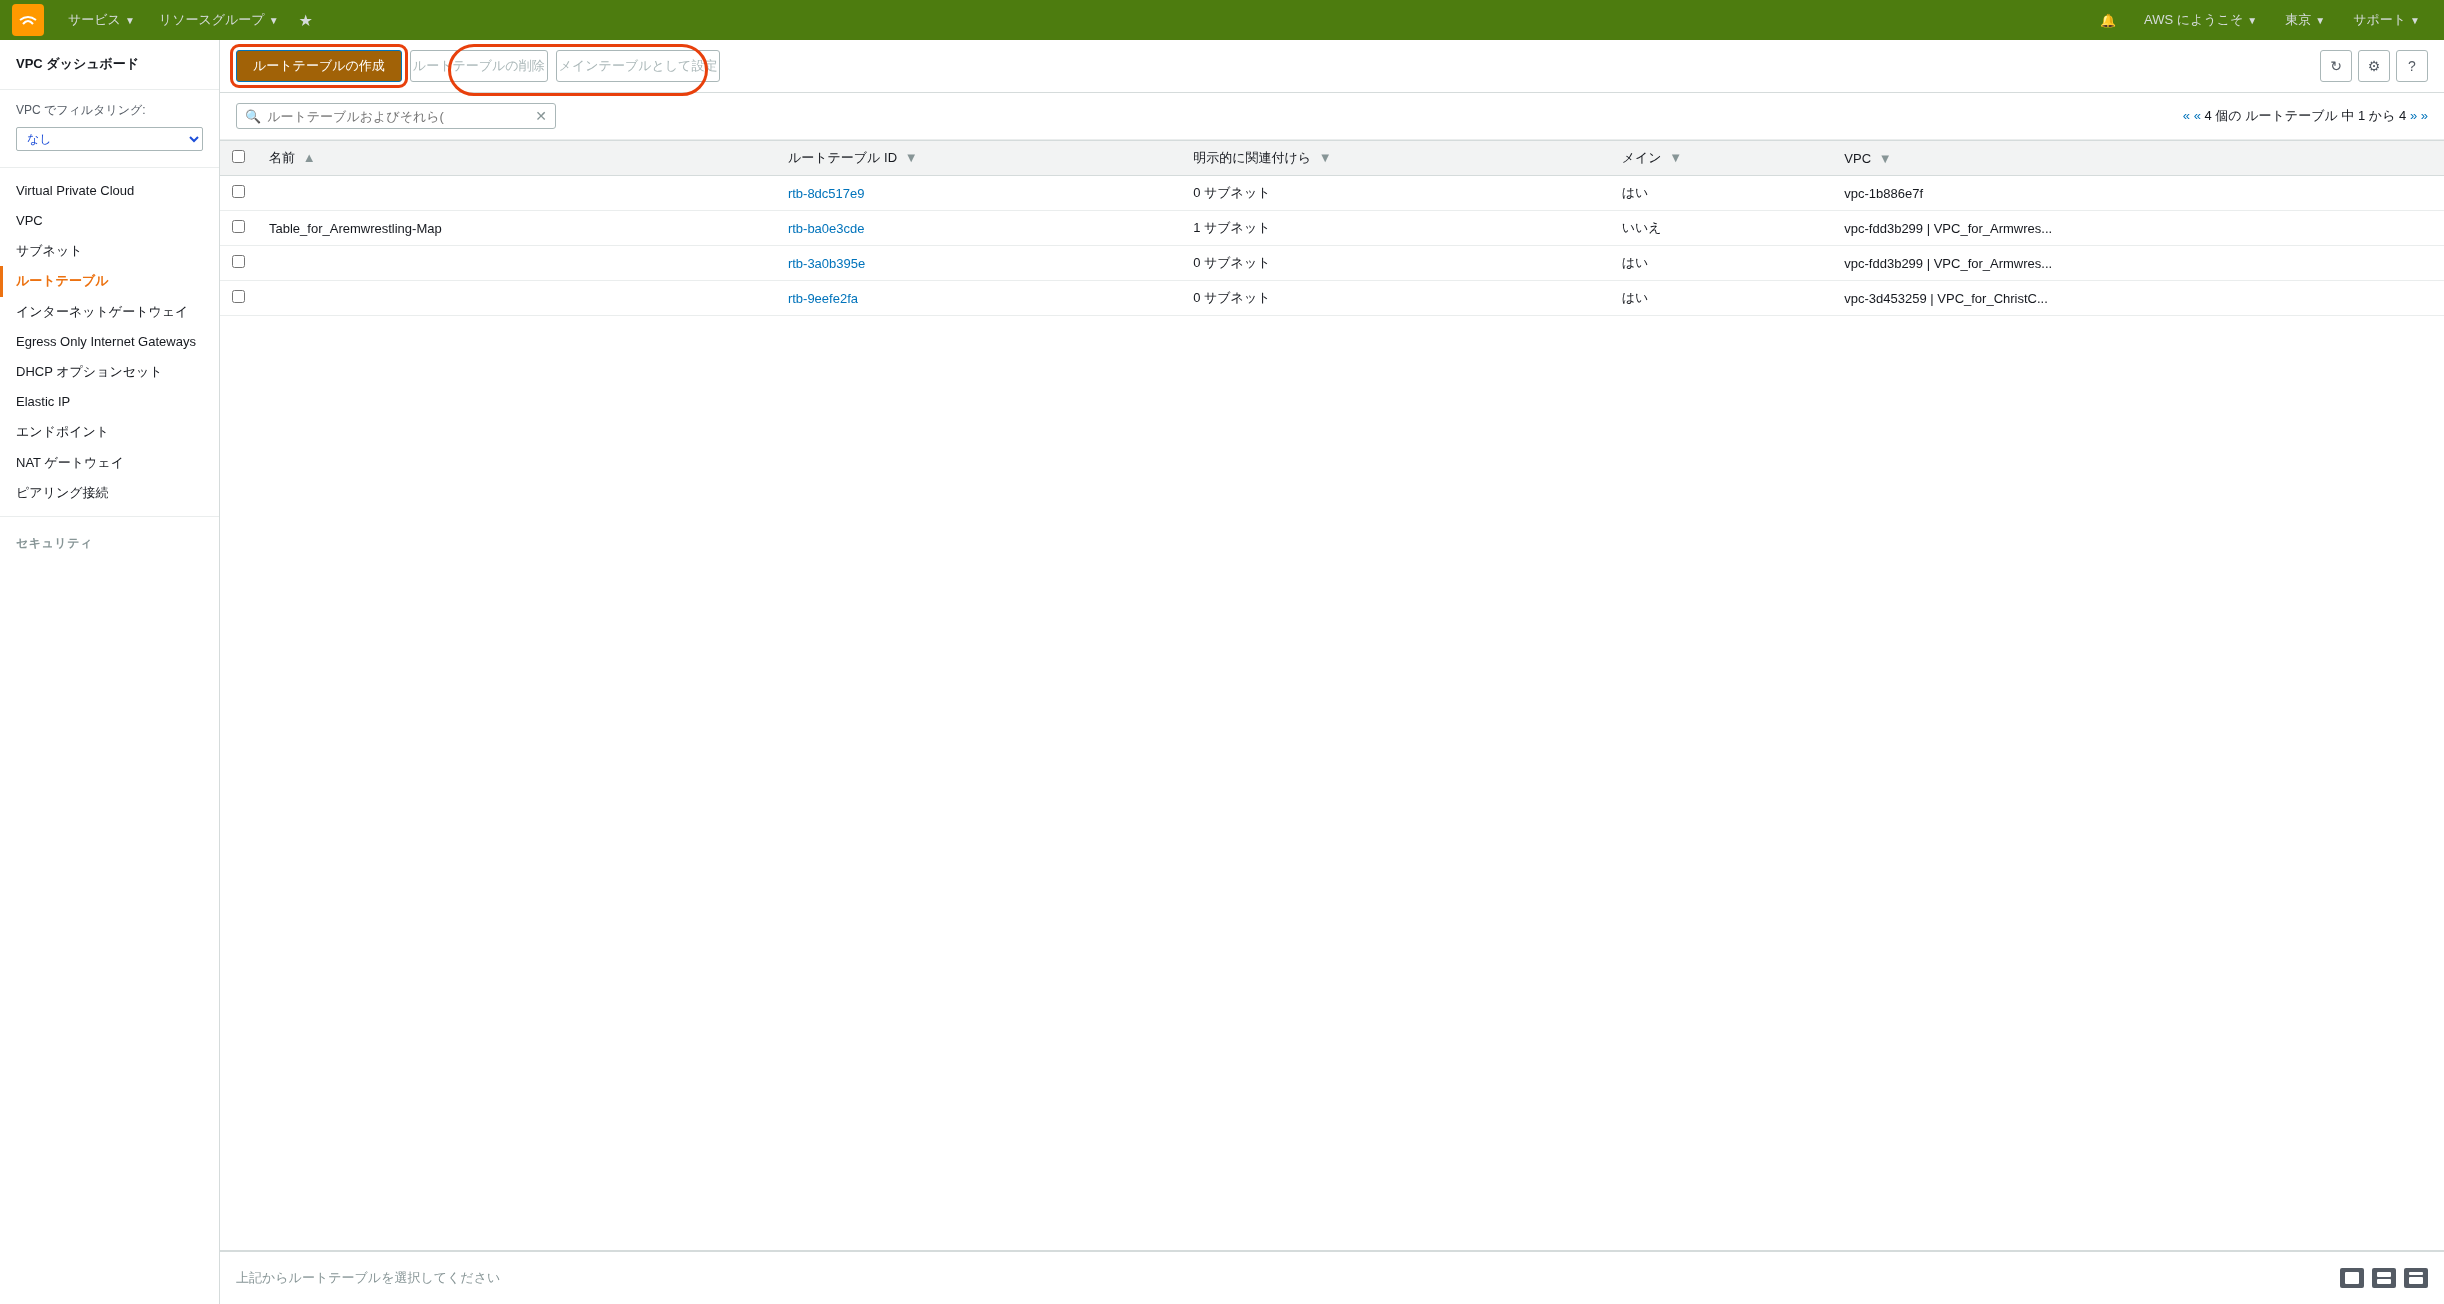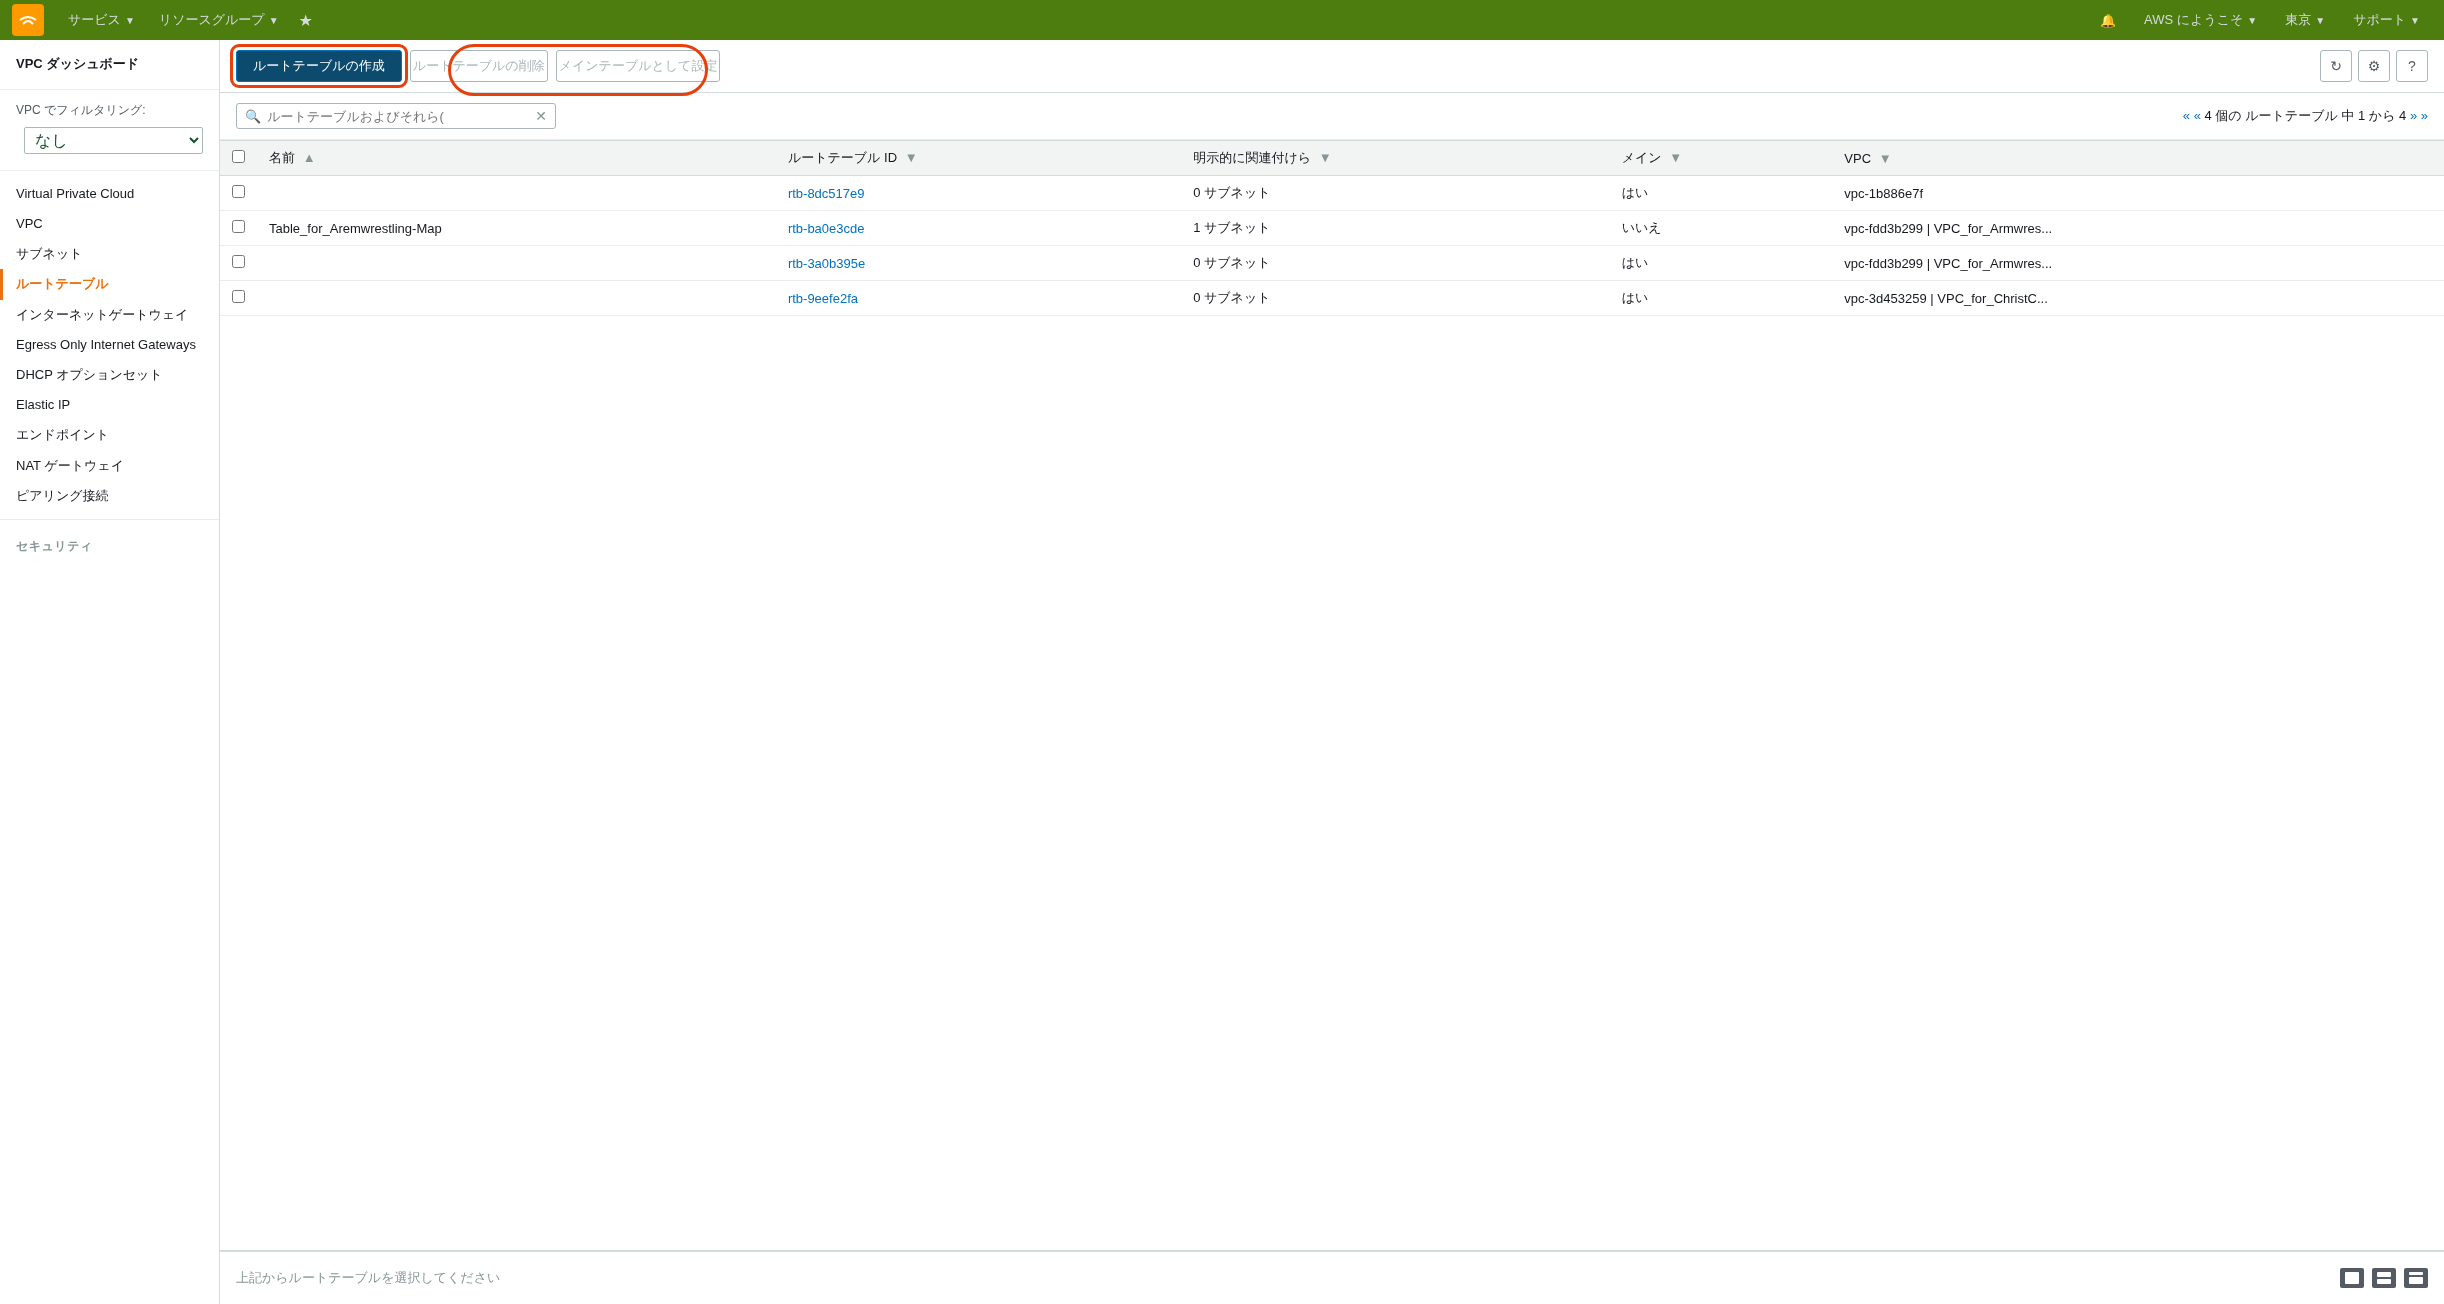--- a/index.html
+++ b/index.html
@@ -63,26 +63,25 @@
       padding: 4px 16px 4px 16px;
     }
     .sidebar-filter-row {
       padding: 4px 16px 8px 16px;
       display: flex;
       align-items: center;
     }
     .sidebar-select {
       width: 100%;
       padding: 3px 6px;
-      font-size: 16px;
+      font-size: 12px;
       border: 1px solid #aab7b8;
       border-radius: 2px;
       background: #fff;
-      color: #14532d;
-      margin-left: 8px;
+      color: #1d4ed8;
     }
     .sidebar-divider {
       border: none;
       border-top: 1px solid #eaeded;
       margin: 8px 0;
     }
     .sidebar-item {
       padding: 6px 16px;
       font-size: 13px;
       color: #16191f;
@@ -118,21 +117,21 @@
       background: #fff;
       border-bottom: 1px solid #d5dbdb;
       padding: 10px 16px;
       display: flex;
       align-items: center;
       justify-content: space-between;
       flex-shrink: 0;
     }
     .toolbar-left { display: flex; align-items: center; gap: 8px; }
     .btn-primary {
-      background: #0c4a6e;
+      background: #a16207;
       color: #fff;
       border: 1px solid #0073bb;
       border-radius: 3px;
       padding: 6px 16px;
       font-size: 13px;
       cursor: pointer;
       font-family: inherit;
       outline: 3px solid #e8400c;
       outline-offset: 3px;
       text-align: right;

